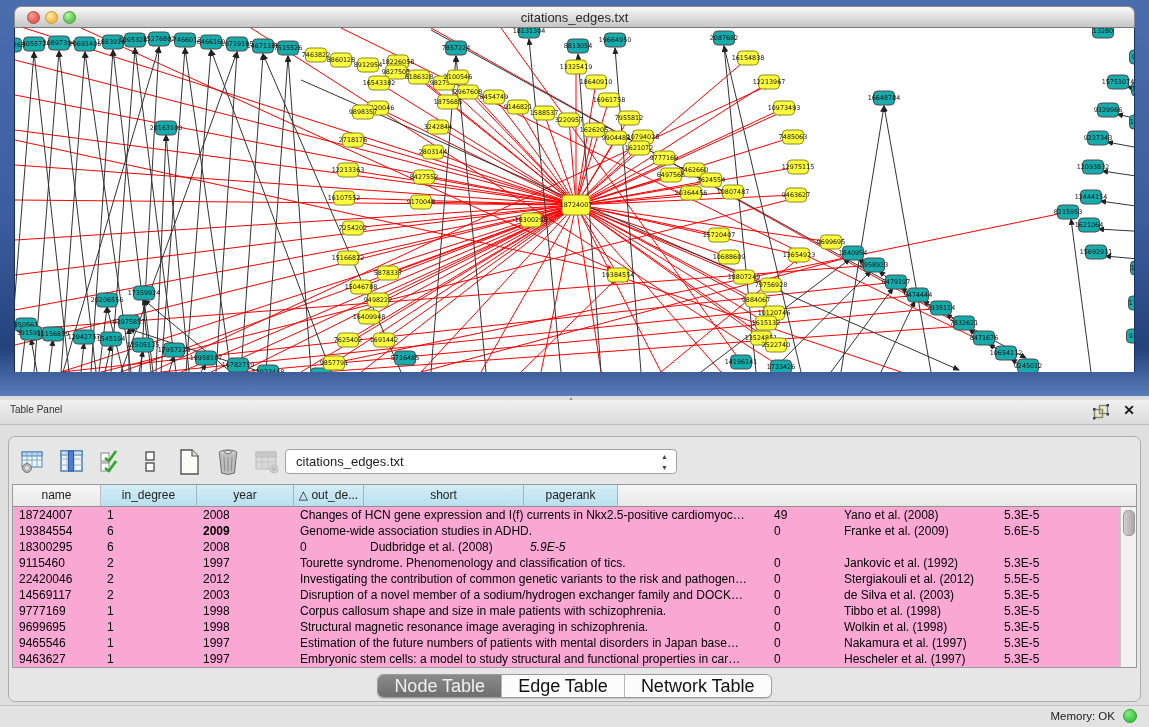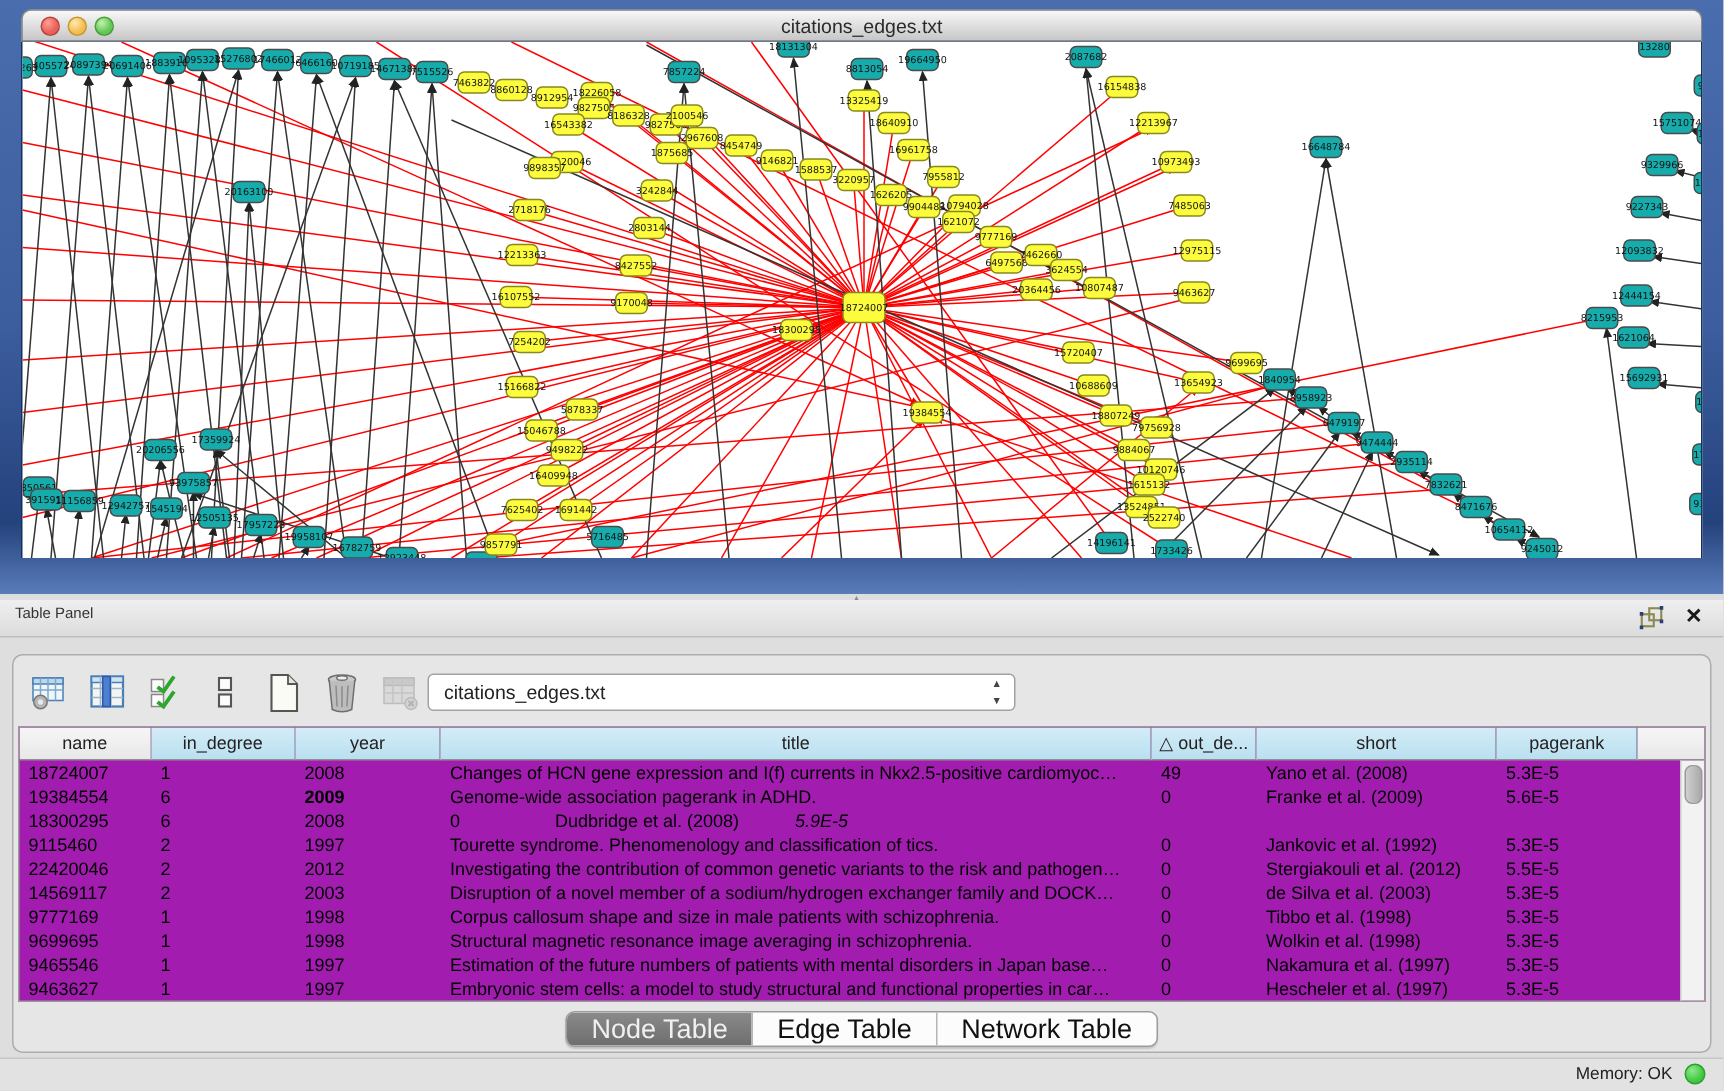--- a/index.html
+++ b/index.html
@@ -31,21 +31,21 @@
     background:#e6e6e6;border:1px solid #adadad;border-radius:7px;box-sizing:border-box;}
 
   .toolbar{position:absolute;left:20px;top:446px;height:32px;display:flex;align-items:center;gap:13px;}
   .tb-ic{width:26px;height:26px;display:flex;align-items:center;justify-content:center;cursor:pointer;}
   .fx{font-family:"Liberation Serif",serif;font-style:italic;font-weight:bold;font-size:15px;color:#111;}
   .tb-select{position:absolute;left:285px;top:449px;width:392px;height:25px;background:#fff;
     border:1px solid #a2a2a2;border-radius:4px;box-sizing:border-box;font-size:13px;color:#222;
     line-height:23px;padding-left:10px;cursor:pointer;}
   .tb-select .arrows{position:absolute;right:8px;top:1px;font-size:7px;color:#444;line-height:11px;text-align:center;}
 
-  .tbl{position:absolute;left:12px;top:484px;width:1125px;height:184px;background:#a21caf;
+  .tbl{position:absolute;left:12px;top:484px;width:1125px;height:184px;background:#f9a8d4;
     border:1px solid #9a9a9a;box-sizing:border-box;overflow:hidden;}
   .tbl-head{display:flex;height:22px;}
   .th{box-sizing:border-box;border-right:1px solid #9fb6c2;border-bottom:1px solid #8f8f8f;
     font-size:12px;color:#222;text-align:center;line-height:21px;cursor:pointer;
     background:linear-gradient(180deg,#d4ecf7,#b9e0f0);overflow:hidden;white-space:nowrap;}
   .th.plain{background:linear-gradient(180deg,#f6f6f6,#e8e8e8);border-right:1px solid #bdbdbd;}
   .th.filler{background:linear-gradient(180deg,#f6f6f6,#e8e8e8);border-right:none;flex:1;}
   .tr{display:flex;height:16px;}
   .td{box-sizing:border-box;font-size:12px;color:#000;line-height:16px;padding-left:6px;
     overflow:hidden;white-space:nowrap;}
@@ -852,41 +852,40 @@
 <div class="tb-select">
   <span>citations_edges.txt</span>
   <span class="arrows">▲<br>▼</span>
 </div>
 
 <div class="tbl">
   <div class="tbl-head" id="tbl-head">
       <div class="th plain" style="width: 88px; flex: 0 0 88px;">name</div>
       <div class="th" style="width: 96px; flex: 0 0 96px;">in_degree</div>
       <div class="th" style="width: 97px; flex: 0 0 97px;">year</div>
-      <div class="th" style="width: 474px; flex: 0 0 474px;">title</div>
       <div class="th" style="width: 70px; flex: 0 0 70px;">△ out_de...</div>
       <div class="th" style="width: 160px; flex: 0 0 160px;">short</div>
       <div class="th" style="width: 94px; flex: 0 0 94px;">pagerank</div>
       <div class="th filler"></div>
     </div>
   <div id="tbl-rows">
       <div class="tr">
         <div class="td" style="width: 88px; flex: 0 0 88px;">18724007</div>
         <div class="td" style="width: 96px; flex: 0 0 96px;">1</div>
         <div class="td" style="width: 97px; flex: 0 0 97px;">2008</div>
         <div class="td" style="width: 474px; flex: 0 0 474px;">Changes of HCN gene expression and I(f) currents in Nkx2.5-positive cardiomyoc…</div>
         <div class="td" style="width: 70px; flex: 0 0 70px;">49</div>
         <div class="td" style="width: 160px; flex: 0 0 160px;">Yano et al. (2008)</div>
         <div class="td" style="width: 94px; flex: 0 0 94px;">5.3E-5</div>
       </div>
       <div class="tr">
         <div class="td" style="width: 88px; flex: 0 0 88px;">19384554</div>
         <div class="td" style="width: 96px; flex: 0 0 96px;">6</div>
         <div class="td" style="width: 97px; flex: 0 0 97px; font-weight: bold;">2009</div>
-        <div class="td" style="width: 474px; flex: 0 0 474px;">Genome-wide association pagerank in ADHD.</div>
+        <div class="td" style="width: 474px; flex: 0 0 474px;">Genome-wide association studies in ADHD.</div>
         <div class="td" style="width: 70px; flex: 0 0 70px;">0</div>
         <div class="td" style="width: 160px; flex: 0 0 160px;">Franke et al. (2009)</div>
         <div class="td" style="width: 94px; flex: 0 0 94px;">5.6E-5</div>
       </div>
       <div class="tr">
         <div class="td" style="width: 88px; flex: 0 0 88px;">18300295</div>
         <div class="td" style="width: 96px; flex: 0 0 96px;">6</div>
         <div class="td" style="width: 97px; flex: 0 0 97px;">2008</div>
         <div class="td" style="width: 70px; flex: 0 0 70px;">0</div>
         <div class="td" style="width: 160px; flex: 0 0 160px;">Dudbridge et al. (2008)</div>

